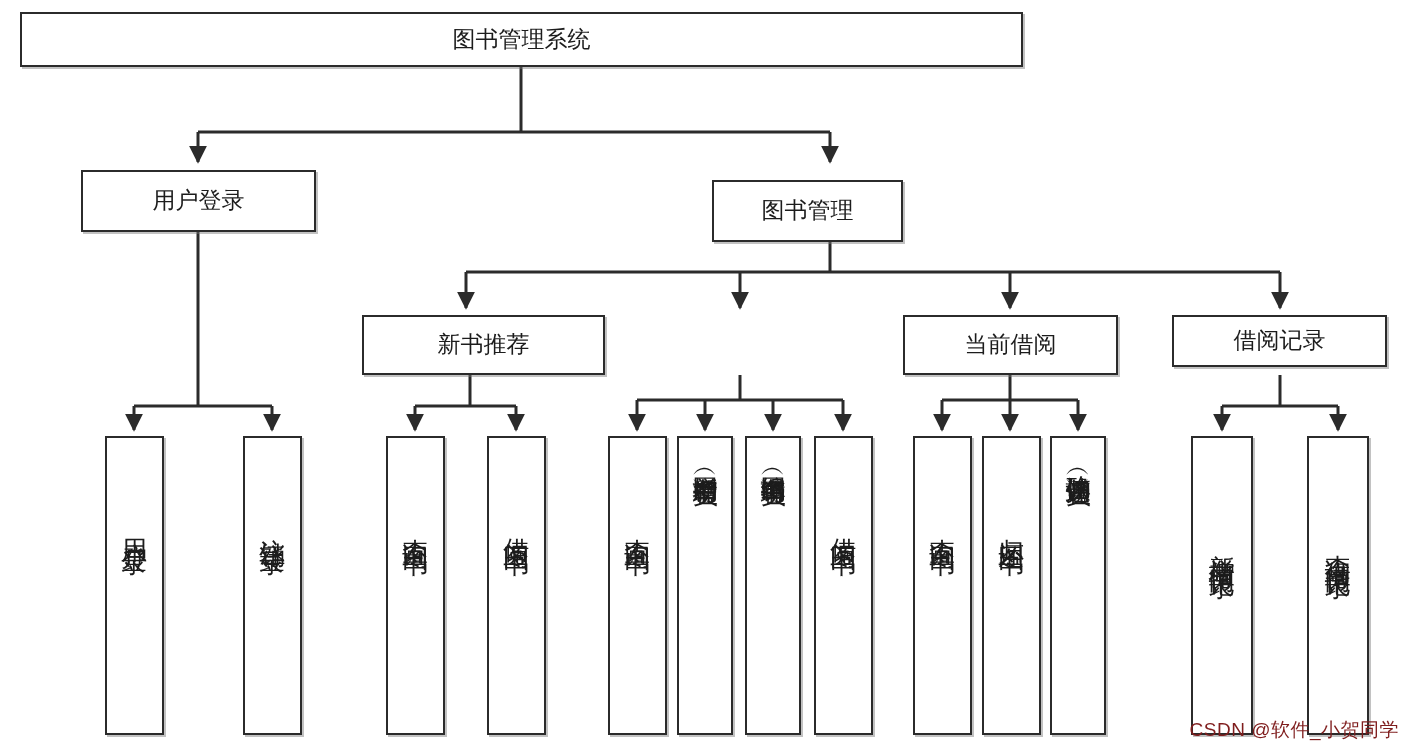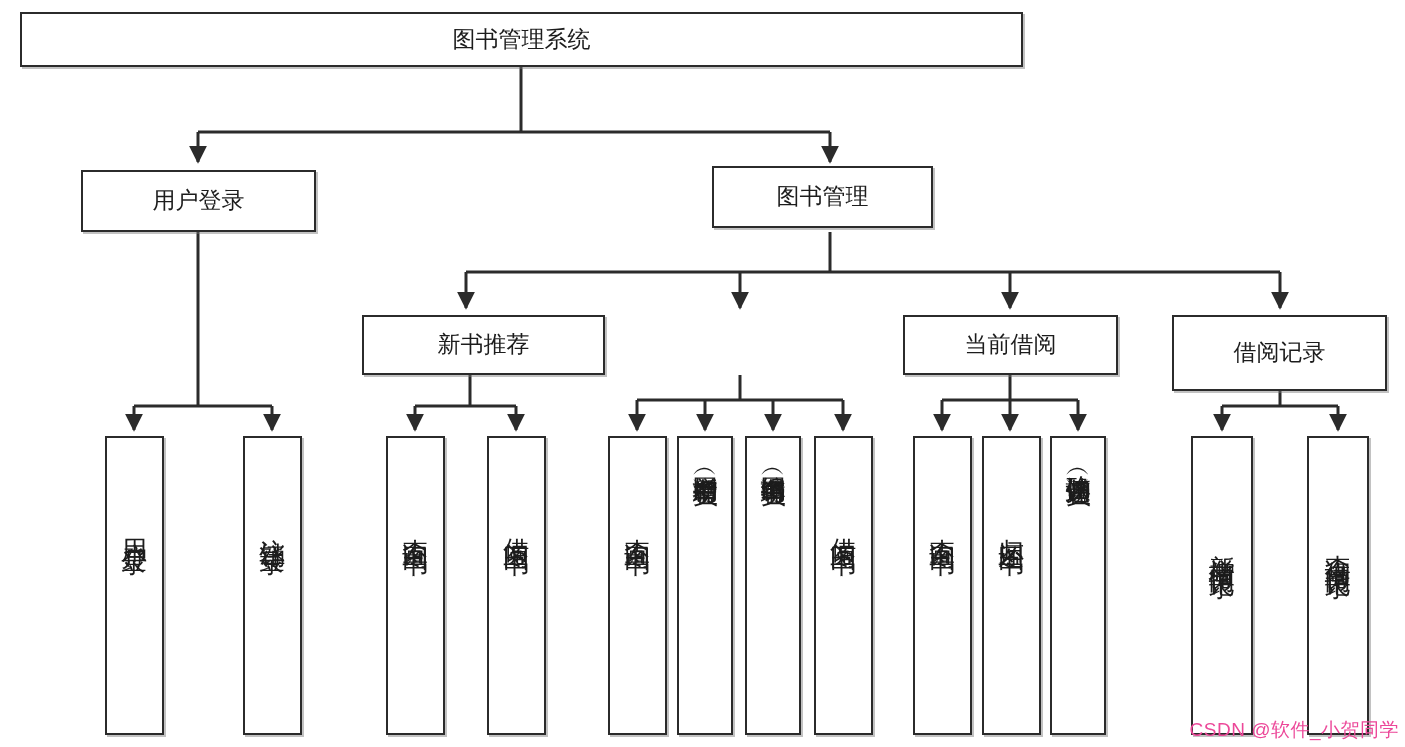--- a/index.html
+++ b/index.html
@@ -68,21 +68,21 @@
     padding-top: 92px;
   }
   .node.vertical.midtall .label {
     padding-top: 14px;
   }
   .watermark {
     position: absolute;
     right: 6px;
     bottom: 4px;
     font-size: 19px;
-    color: #ec4899;
+    color: #7f1d1d;
     letter-spacing: 0.5px;
     white-space: nowrap;
   }
 </style>
 </head>
 <body>
 
 <div id="canvas">
 
   <svg class="connectors" viewBox="0 0 1405 747" xmlns="http://www.w3.org/2000/svg">
@@ -136,34 +136,34 @@
   </svg>
 
   <div class="node root horizontal" style="left:20px; top:12px; width:1003px; height:55px;">
     <span class="label">图书管理系统</span>
   </div>
 
   <div class="node horizontal" style="left:81px; top:170px; width:235px; height:62px;">
     <span class="label">用户登录</span>
   </div>
 
-  <div class="node horizontal" style="left:712px; top:166px; width:221px; height:62px;font-family:Liberation Serif, serif;">
+  <div class="node horizontal" style="left:712px; top:180px; width:191px; height:62px;font-family:Liberation Serif, serif;">
     <span class="label">图书管理</span>
   </div>
 
   <div class="node horizontal" style="left:362px; top:315px; width:243px; height:60px;">
     <span class="label">新书推荐</span>
   </div>
 
 
   <div class="node horizontal" style="left:903px; top:315px; width:215px; height:60px;">
     <span class="label">当前借阅</span>
   </div>
 
-  <div class="node horizontal" style="left:1172px; top:315px; width:215px; height:76px;">
+  <div class="node horizontal" style="left:1172px; top:315px; width:215px; height:52px;">
     <span class="label">借阅记录</span>
   </div>
 
   <div class="node vertical mid" style="left:105px; top:436px; width:59px; height:299px;">
     <span class="label">用户登录</span>
   </div>
 
   <div class="node vertical mid" style="left:243px; top:436px; width:59px; height:299px;">
     <span class="label">注销登录</span>
   </div>

